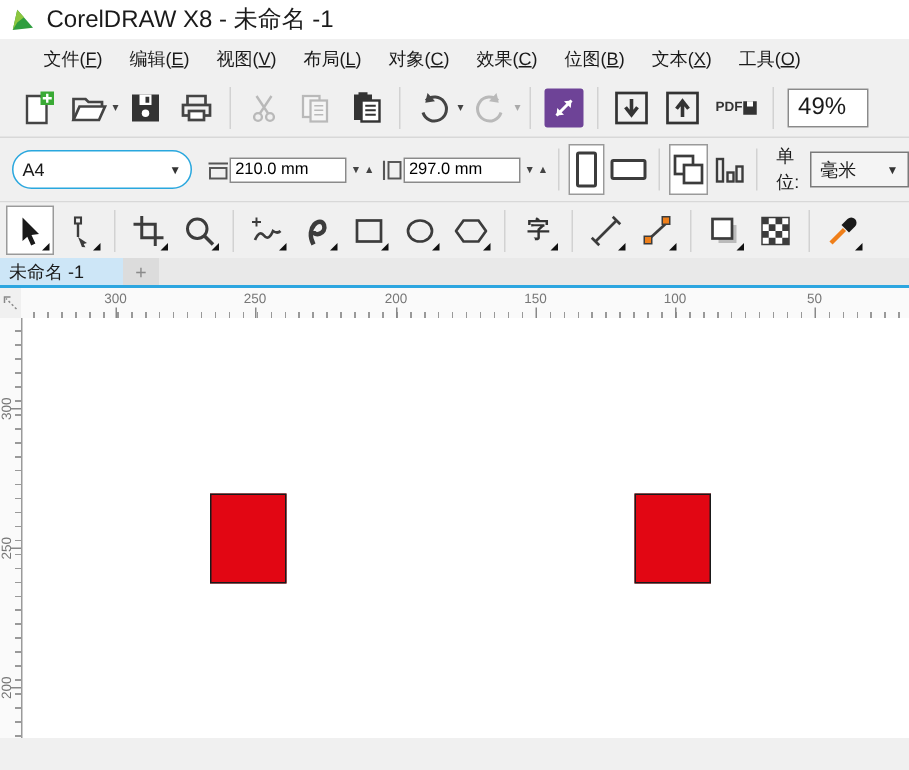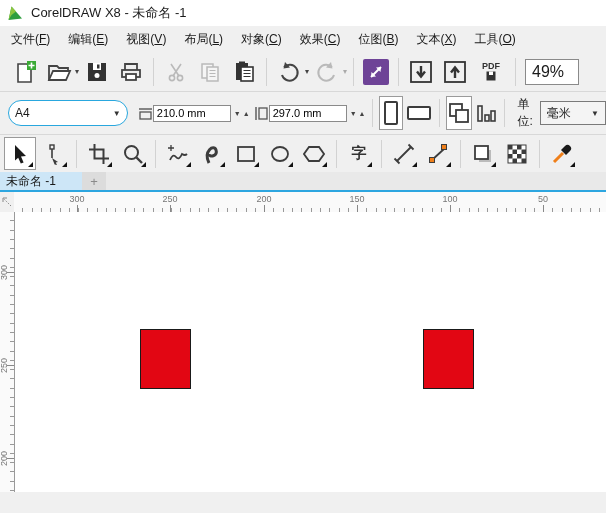--- a/index.html
+++ b/index.html
@@ -1,29 +1,29 @@
 <!DOCTYPE html>
 <html><head>
 <meta charset="utf-8">
 <style>
   html,body{margin:0;padding:0;}
   body{width:606px;height:513px;overflow:hidden;font-family:"Liberation Sans","DejaVu Sans",sans-serif;background:#f0f0f0;color:#1a1a1a;-webkit-font-smoothing:antialiased;}
-  .titlebar{height:26px;background:#ffffff;display:flex;align-items:center;padding-left:7px;font-size:13px;}
+  .titlebar{height:26px;background:#ffffff;display:flex;align-items:center;padding-left:7px;font-size:16px;}
   .titlebar .logo{width:16px;height:16px;margin-right:8px;}
-  .menubar{height:26px;background:#f0f0f0;display:flex;align-items:center;font-size:12px;padding-left:2px;}
+  .menubar{height:26px;background:#f0f0f0;display:flex;align-items:center;font-size:12px;padding-left:20px;}
   .menu-item{padding:4px 9px;white-space:nowrap;cursor:default;}
   .menu-item u{text-decoration:underline;}
   .toolbar{height:39px;background:#f0f0f0;display:flex;align-items:center;border-bottom:1px solid #d8d8d8;padding-left:8px;}
   .tbtn{width:30px;height:30px;display:flex;align-items:center;justify-content:center;margin:0 2px;position:relative;}
   .tbtn.disabled{opacity:.35;filter:grayscale(1);}
   .caret{font-size:8px;color:#444;margin:0 1px 0 -1px;}
   .caret.disabled{opacity:.4;}
   .sep{width:1px;height:28px;background:#d2d2d2;margin:0 5px;}
   .launcher{width:26px;height:26px;border-radius:2px;display:flex;align-items:center;justify-content:center;}
-  .pdfbtn{display:flex;flex-direction:column;align-items:center;justify-content:center;font-size:9px;font-weight:bold;color:#333;line-height:9px;width:34px;}
+  .pdfbtn{display:flex;align-items:center;justify-content:center;font-size:9px;font-weight:bold;color:#333;line-height:9px;width:34px;}
   .zoombox{width:46px;height:24px;background:#fff;border:1px solid #8a8a8a;font-size:16px;display:flex;align-items:center;padding-left:6px;margin-left:4px;}
   .propbar{height:42px;background:#f0f0f0;display:flex;align-items:center;border-bottom:1px solid #d8d8d8;padding-left:8px;font-size:12px;}
   .combo{background:#fff;border:1px solid #29a7de;height:24px;display:flex;align-items:center;justify-content:space-between;padding:0 6px;}
   .combo.gray{border:1px solid #7a7a7a;background:#f4f4f4;}
   .combo .cv{font-size:12px;}
   .combo .ca{font-size:8px;color:#333;}
   .pagesize{width:158px;border-radius:13px;}
   .metric{display:flex;flex-direction:row;justify-content:center;margin-left:10px;gap:2px;}
   .mrow{display:flex;align-items:center;height:17px;}
   .mfield{width:70px;height:15px;border:1px solid #8a8a8a;background:#fff;font-size:11px;padding:0 3px;font-family:"Liberation Sans",sans-serif;}

